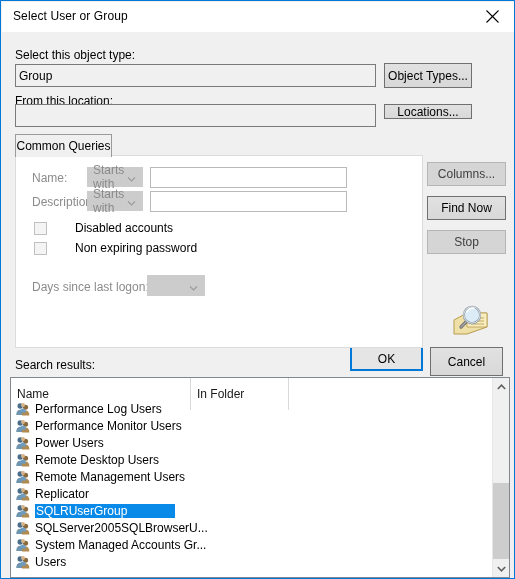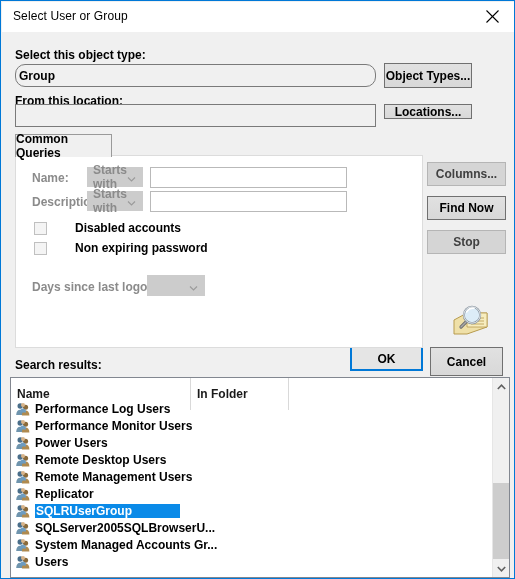--- a/index.html
+++ b/index.html
@@ -47,21 +47,20 @@
     cursor: default;
   }
   #close-button svg { display: block; }
 
   
   #body {
     position: absolute;
     left: 1px; top: 31px;
     width: 513px; height: 546px;
     background: #f0f0f0;
-    font-weight: bold;
   }
 
   .label {
     position: absolute;
     font-size: 12px;
     color: #000000;
     white-space: nowrap;
   }
   .label.dim { color: #8b8b8b; }
 
@@ -282,21 +281,21 @@
       <svg width="13" height="13" viewBox="0 0 13 13">
         <line x1="0.5" y1="0.5" x2="12.5" y2="12.5" stroke="#000" stroke-width="1.1"></line>
         <line x1="12.5" y1="0.5" x2="0.5" y2="12.5" stroke="#000" stroke-width="1.1"></line>
       </svg>
     </div>
   </div>
 
   <div id="body">
 
     <div class="label" style="left:13px; top:16px;">Select this object type:</div>
-    <div class="textbox" style="left:13px; top:32px; width:361px; height:23px;border-radius:10px;">Group</div>
+    <div class="textbox" style="left:13px; top:32px; width:361px; height:23px;">Group</div>
     <div class="btn" style="left:382px; top:31px; width:88px; height:25px;">Object Types...</div>
 
     <div class="label" style="left:13px; top:62px;">From this location:</div>
     <div class="textbox" style="left:13px; top:72px; width:361px; height:23px;"></div>
     <div class="btn" style="left:382px; top:72px; width:88px; height:15px;">Locations...</div>
 
     <div id="tab-panel">
       <div id="tab-panel-inner">
 
         <div class="label dim" style="left:16px; top:15px;">Name:</div>

